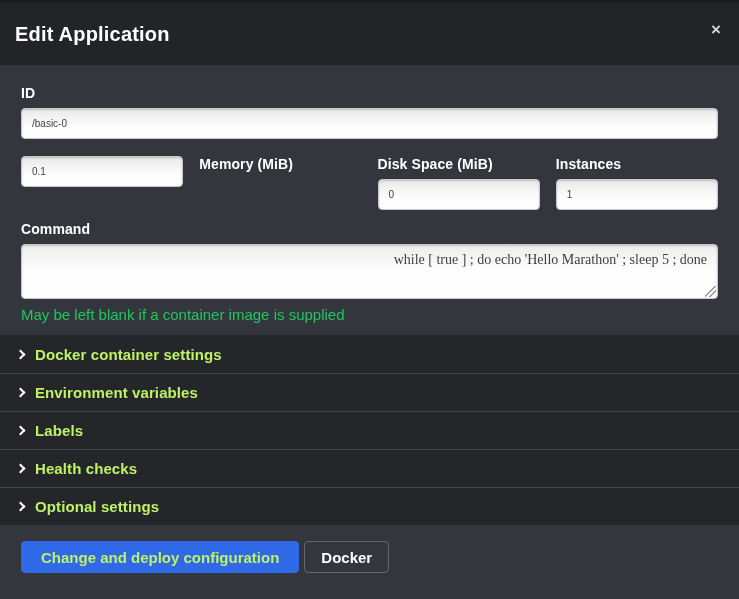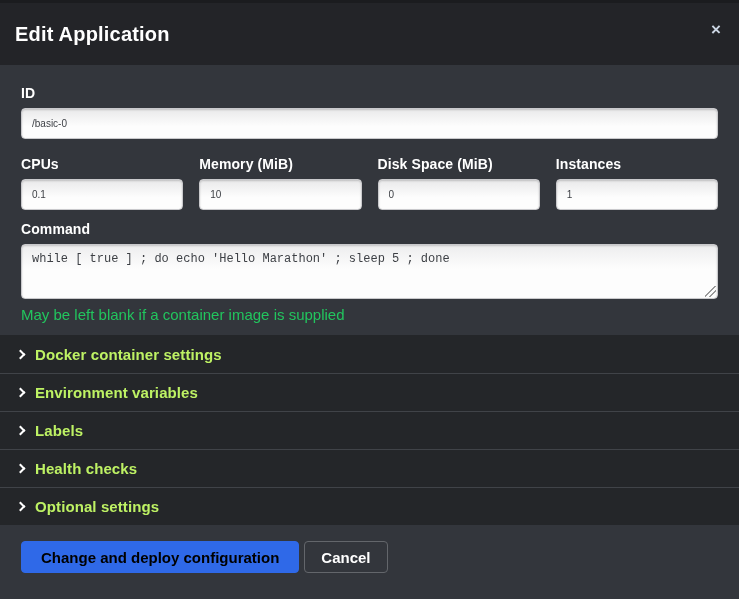--- a/index.html
+++ b/index.html
@@ -60,23 +60,23 @@
   }
   .command-group { margin-top: 11px; }
   .textarea-wrap { position: relative; }
   .command-textarea {
     width: 100%; height: 55px;
     border: 1px solid #c9c9cc;
     border-radius: 4px;
     background: linear-gradient(180deg, #ededee, #fdfdfd 45%);
     box-shadow: inset 0 1px 2px rgba(0,0,0,0.18);
     padding: 7px 10px;
-    font-family: Liberation Mono, monospace;
-    font-size: 12px; color: #3c3f44;
-    resize: none; display: block;
+    font-family: Liberation Serif, serif;
+    font-size: 14px; color: #3c3f44;
+    resize: none; display: block; text-align: right;
   }
   .resize-handle {
     position: absolute; right: 2px; bottom: 2px;
     width: 11px; height: 11px;
     background:
       linear-gradient(135deg,
         transparent 0 45%, #9a9a9a 45% 53%,
         transparent 53% 68%, #9a9a9a 68% 76%,
         transparent 76%);
     cursor: nwse-resize;
@@ -116,21 +116,21 @@
   }
   .btn {
     height: 32px;
     border-radius: 4px;
     font-family: "Liberation Sans", sans-serif;
     font-size: 15px; font-weight: 700;
     cursor: pointer;
     display: inline-flex; align-items: center; justify-content: center;
   }
   .btn-primary {
-    background: #2f69e8; color: #000000;
+    background: #2f69e8; color: #bef264;
     border: 1px solid #2f69e8;
     padding: 0 19px;
   }
   .btn-cancel {
     background: transparent; color: #ffffff;
     border: 1px solid #63666b;
     padding: 0 16px;
     margin-left: 5px;
   }
 </style>
@@ -147,26 +147,24 @@
 
   <div class="modal-body">
 
     <div class="field-group">
       <label class="field-label">ID</label>
       <input class="text-input" type="text" value="/basic-0" style="">
     </div>
 
     <div class="row-4">
       <div class="field-group">
-        <label class="field-label">CPUs</label>
         <input class="text-input" type="text" value="0.1" style="">
       </div>
       <div class="field-group">
         <label class="field-label">Memory (MiB)</label>
-        <input class="text-input" type="text" value="10" style="">
       </div>
       <div class="field-group">
         <label class="field-label">Disk Space (MiB)</label>
         <input class="text-input" type="text" value="0" style="">
       </div>
       <div class="field-group">
         <label class="field-label">Instances</label>
         <input class="text-input" type="text" value="1" style="">
       </div>
     </div>
@@ -200,15 +198,15 @@
       <span class="section-label">Health checks</span>
     </div>
     <div class="section-row">
       <span class="chevron"></span>
       <span class="section-label">Optional settings</span>
     </div>
   </div>
 
   <div class="modal-footer">
     <button class="btn btn-primary">Change and deploy configuration</button>
-    <button class="btn btn-cancel">Cancel</button>
+    <button class="btn btn-cancel">Docker</button>
   </div>
 </div>
 
 </body></html>

